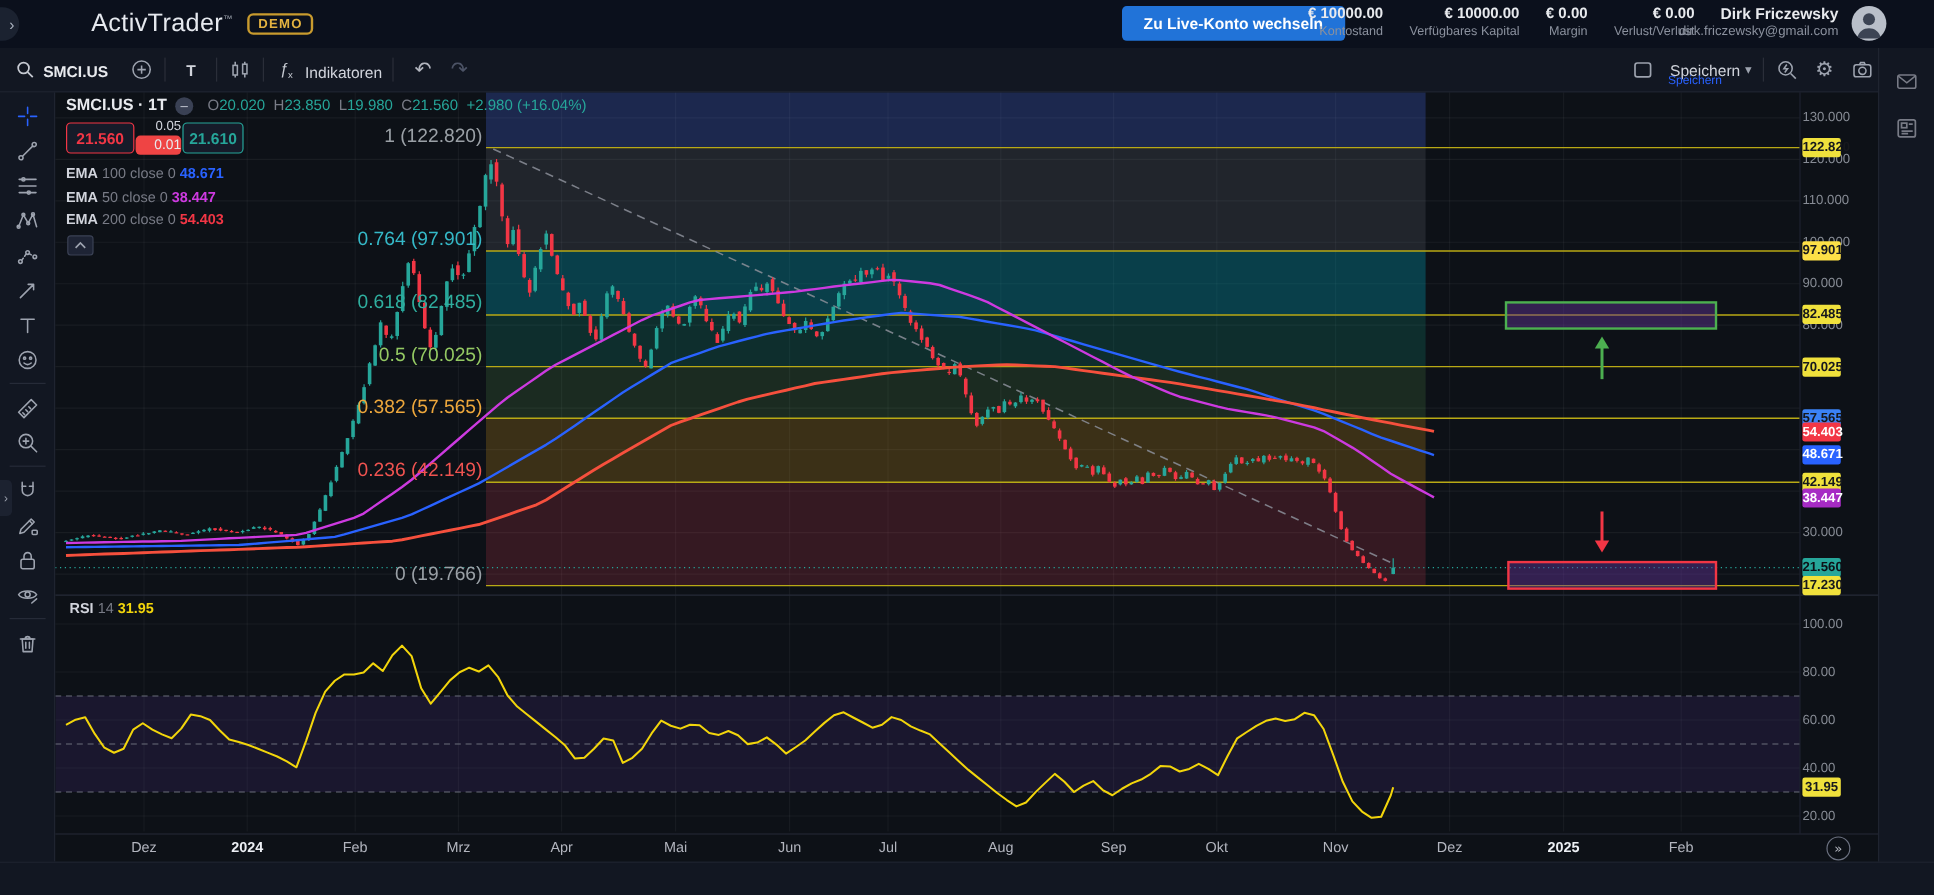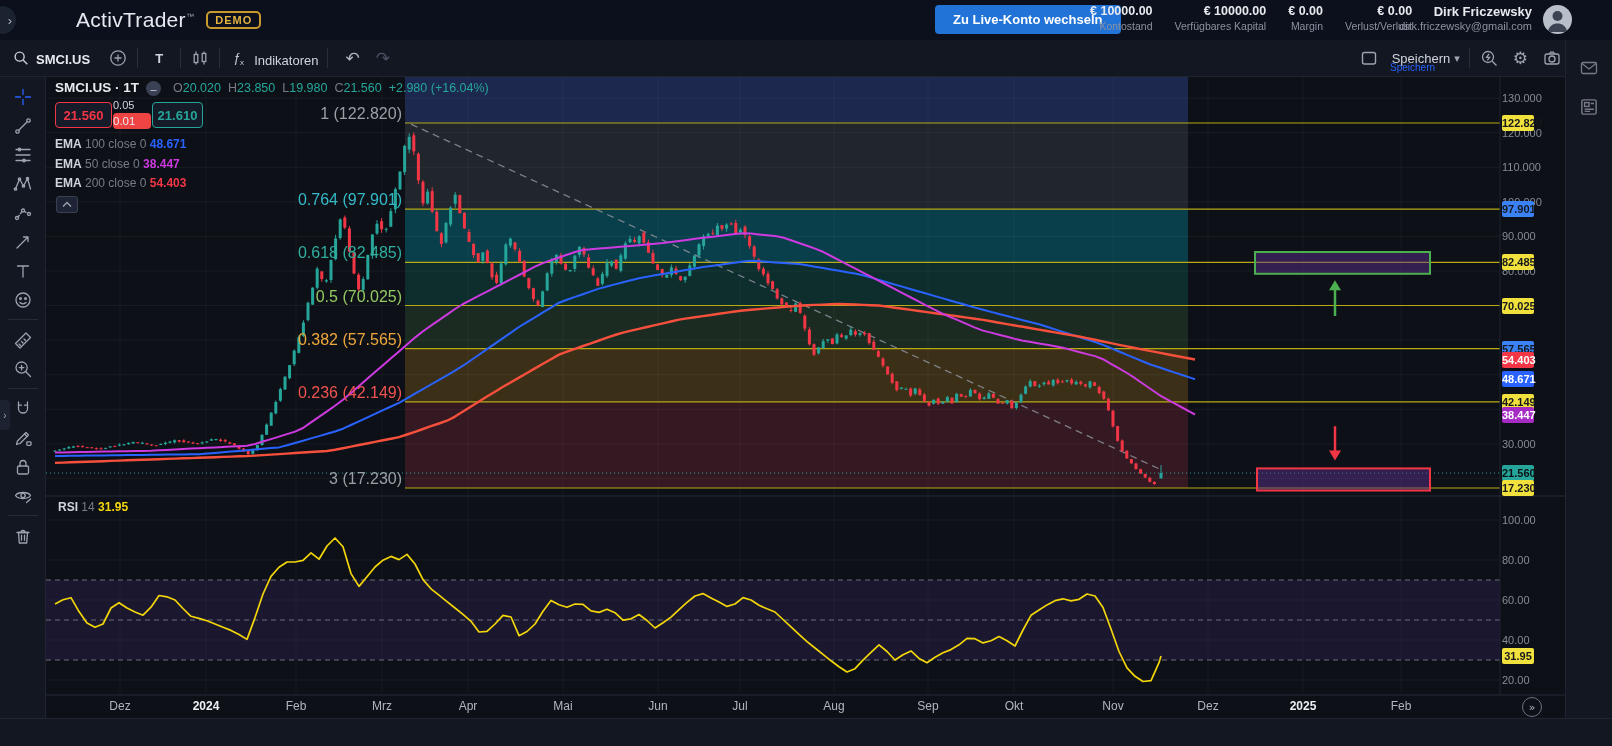--- a/index.html
+++ b/index.html
@@ -47,21 +47,21 @@
   #minus-ic{left:146px;top:81px;width:15px;height:15px;border-radius:50%;background:#3a4154;color:#cfd3dc;
             font-size:11px;display:flex;align-items:center;justify-content:center;z-index:3;}
   #ohlc{left:173px;top:81px;font-size:12.5px;z-index:3;}
   #ohlc .k{color:#787b86;}
   #ohlc .v{color:#26a69a;margin-right:7px;}
   #ohlc .chg{color:#26a69a;}
   .trade-btn{position:absolute;top:102px;height:26px;border-radius:4px;background:#161b29;font-size:13px;font-weight:bold;
              display:flex;align-items:center;justify-content:center;z-index:3;box-sizing:border-box;}
   #sell-btn{left:55px;width:57px;border:1.5px solid #f23645;color:#f23645;}
   #buy-btn{left:152px;width:51px;border:1.5px solid #26a69a;color:#26a69a;}
-  #spread{left:113px;top:99px;width:38px;text-align:left;z-index:3;}
+  #spread{left:113px;top:99px;width:38px;text-align:right;z-index:3;}
   #spread .s{font-size:11px;color:#d1d4dc;}
   #spread .l{margin-top:2px;font-size:11.5px;color:#e8eaee;background:#ef4444;border-radius:4px;padding:2px 0;}
   .ema-row{position:absolute;left:55px;font-size:12px;z-index:3;white-space:nowrap;}
   .ema-row .n{color:#d1d4dc;font-weight:bold;}
   .ema-row .p{color:#787b86;}
   #legend-collapse{left:56px;top:196px;width:20px;height:15px;background:#1e2435;border:1px solid #3a4154;
                    border-radius:3px;color:#9da3af;display:flex;align-items:center;justify-content:center;z-index:3;}
   #rsi-legend{left:58px;top:500px;font-size:12px;z-index:3;}
   #rsi-legend .n{color:#d1d4dc;font-weight:bold;}
   #rsi-legend .p{color:#787b86;}
@@ -936,21 +936,21 @@
     <div class="ema-row abs" style="top: 156.5px;"><span class="n">EMA</span> <span class="p">50 close 0</span> <span style="color:#cd3ae0;font-weight:bold">38.447</span></div>
     <div class="ema-row abs" style="top: 176px;"><span class="n">EMA</span> <span class="p">200 close 0</span> <span style="color:#f23645;font-weight:bold">54.403</span></div>
     <div class="pl-label" style="top: 98.1802px;">130.000</div>
     <div class="pl-label" style="top: 132.748px;">120.000</div>
     <div class="pl-label" style="top: 167.316px;">110.000</div>
     <div class="pl-label" style="top: 201.884px;">100.000</div>
     <div class="pl-label" style="top: 236.452px;">90.000</div>
     <div class="pl-label" style="top: 271.02px;">80.000</div>
     <div class="pl-label" style="top: 443.86px;">30.000</div>
     <div class="badge" style="top: 123px; background: rgb(240, 225, 60); color: rgb(22, 24, 29);">122.820</div>
-    <div class="badge" style="top: 209.14px; background: #3b82f6; color: rgb(22, 24, 29);">97.901</div>
+    <div class="badge" style="top: 209.14px; background: #fde047; color: rgb(22, 24, 29);">97.901</div>
     <div class="badge" style="top: 262.43px; background: rgb(240, 225, 60); color: rgb(22, 24, 29);">82.485</div>
     <div class="badge" style="top: 305.502px; background: rgb(240, 225, 60); color: rgb(22, 24, 29);">70.025</div>
     <div class="badge" style="top: 348.573px; background: #3b82f6; color: rgb(22, 24, 29);">57.565</div>
     <div class="badge" style="top: 359.504px; background: rgb(242, 54, 69); color: rgb(255, 255, 255);">54.403</div>
     <div class="badge" style="top: 379.318px; background: rgb(41, 98, 255); color: rgb(255, 255, 255);">48.671</div>
     <div class="badge" style="top: 401.864px; background: rgb(240, 225, 60); color: rgb(22, 24, 29);">42.149</div>
     <div class="badge" style="top: 414.661px; background: rgb(166, 43, 196); color: rgb(255, 255, 255);">38.447</div>
     <div class="badge" style="top: 473.036px; background: rgb(38, 166, 154); color: rgb(13, 17, 23);">21.560</div>
     <div class="badge" style="top: 488.004px; background: rgb(240, 225, 60); color: rgb(22, 24, 29);">17.230</div>
     <div class="pl-label" style="top: 520px;">100.00</div>
@@ -958,21 +958,21 @@
     <div class="pl-label" style="top: 600px;">60.00</div>
     <div class="pl-label" style="top: 640px;">40.00</div>
     <div class="pl-label" style="top: 680px;">20.00</div>
     <div class="badge" style="top: 656.1px; background: rgb(240, 225, 60); color: rgb(22, 24, 29);">31.95</div>
     <div class="fib-label" style="left: 272px; top: 105px; color: rgb(154, 160, 166);">1 (122.820)</div>
     <div class="fib-label" style="left: 272px; top: 191.14px; color: rgb(53, 185, 200);">0.764 (97.901)</div>
     <div class="fib-label" style="left: 272px; top: 244.43px; color: rgb(47, 174, 158);">0.618 (82.485)</div>
     <div class="fib-label" style="left: 272px; top: 287.502px; color: rgb(148, 201, 99);">0.5 (70.025)</div>
     <div class="fib-label" style="left: 272px; top: 330.573px; color: rgb(237, 167, 60);">0.382 (57.565)</div>
     <div class="fib-label" style="left: 272px; top: 383.864px; color: rgb(239, 83, 80);">0.236 (42.149)</div>
-    <div class="fib-label" style="left: 272px; top: 470.004px; color: rgb(154, 160, 166);">3 (17.230)</div>
+    <div class="fib-label" style="left: 272px; top: 470.004px; color: rgb(154, 160, 166);">0 (19.766)</div>
     <div class="month" style="left: 120px;">Dez</div>
     <div class="month bold" style="left: 206px;">2024</div>
     <div class="month" style="left: 296px;">Feb</div>
     <div class="month" style="left: 382px;">Mrz</div>
     <div class="month" style="left: 468px;">Apr</div>
     <div class="month" style="left: 563px;">Mai</div>
     <div class="month" style="left: 658px;">Jun</div>
     <div class="month" style="left: 740px;">Jul</div>
     <div class="month" style="left: 834px;">Aug</div>
     <div class="month" style="left: 928px;">Sep</div>

